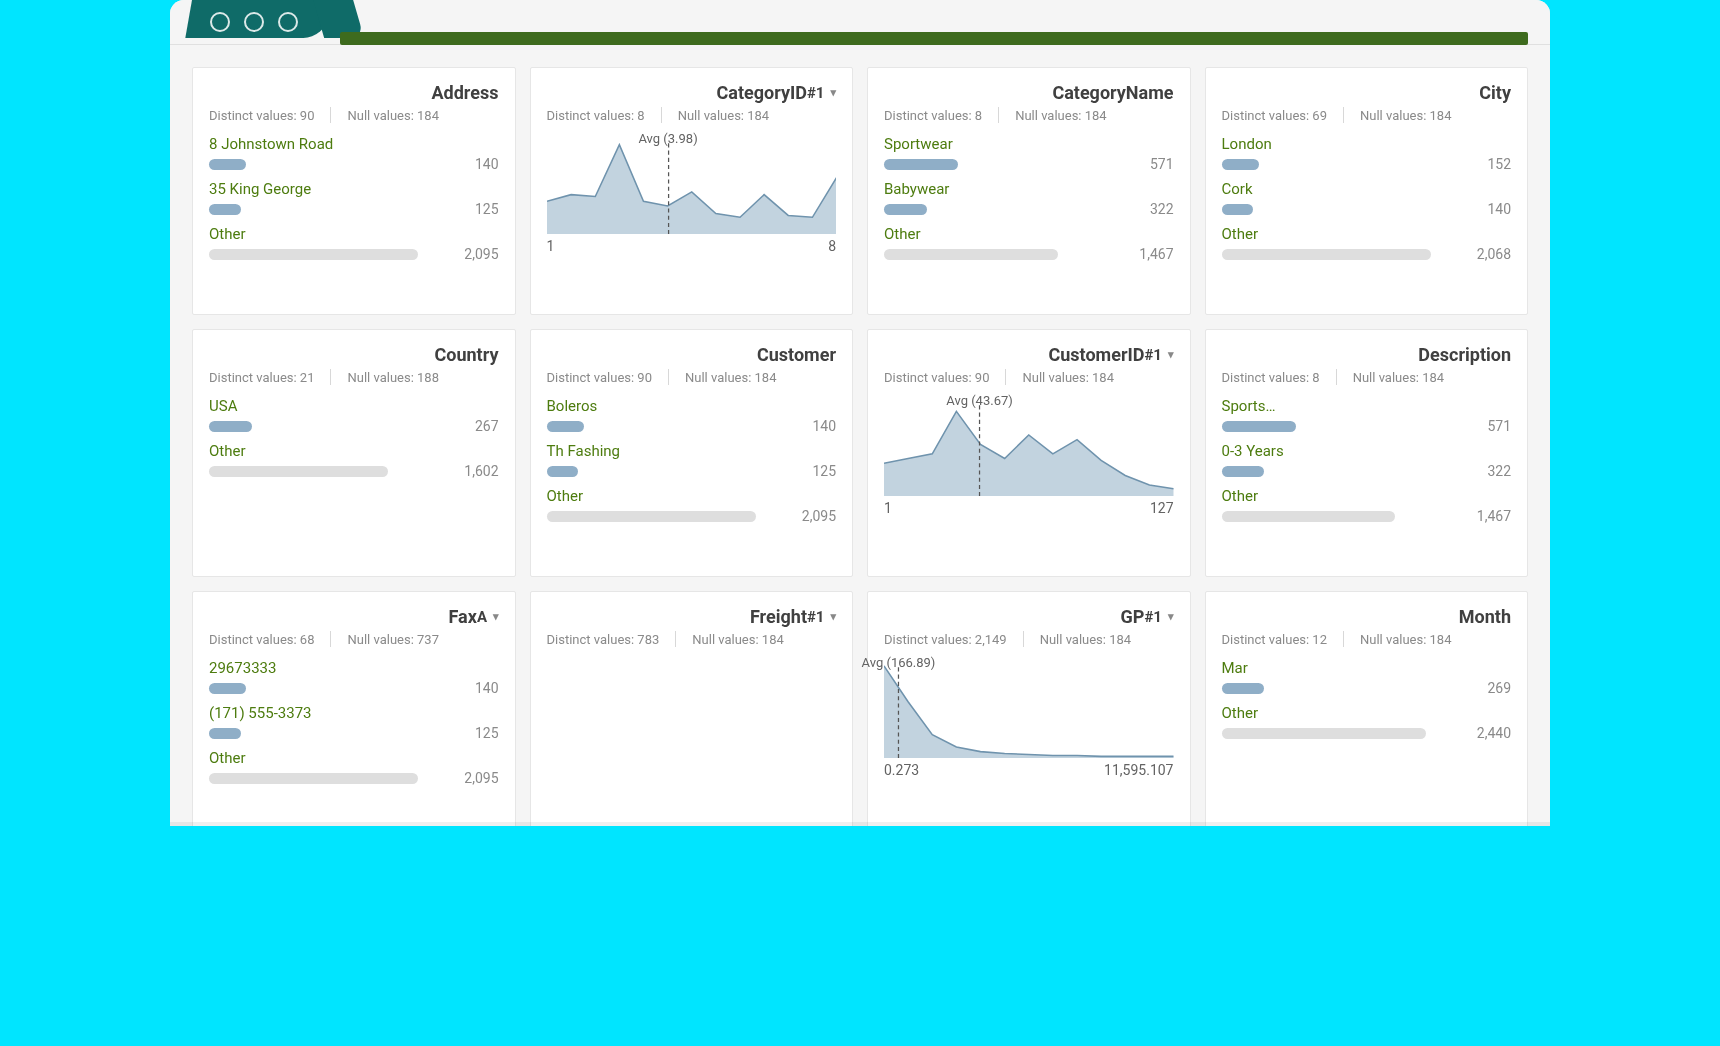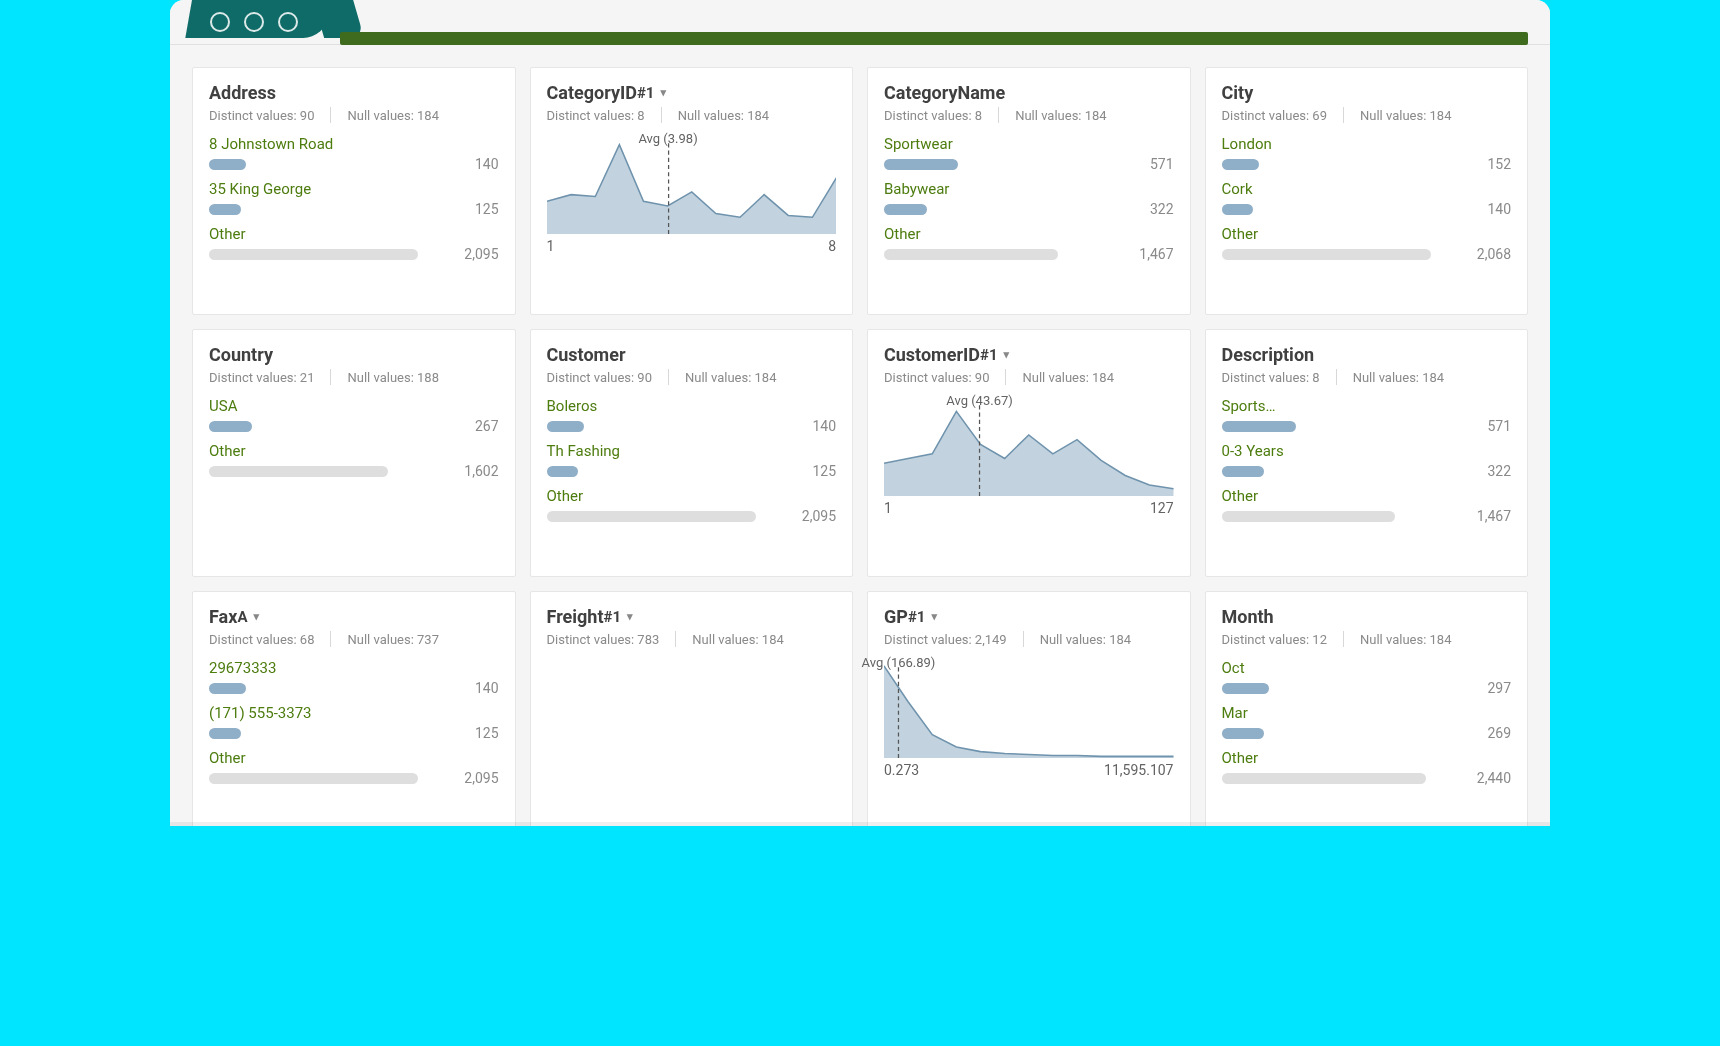--- a/index.html
+++ b/index.html
@@ -67,21 +67,21 @@
     border:1px solid var(--card-border);
     border-radius:2px;
     padding:14px 16px 12px 16px;
     display:flex;flex-direction:column;
     min-height:220px;
     position:relative;
   }
   .card-title{
     font-size:18px;font-weight:700;color:#404040;
     margin-bottom:4px;
-    display:flex;align-items:center;justify-content:flex-start;
+    display:flex;align-items:center;justify-content:flex-end;
   }
   .badge{
     font-size:15px;font-weight:700;color:#404040;display:inline-flex;align-items:center;gap:6px;
   }
   .badge .chev{font-size:11px;color:#888;}
   .meta{
     font-size:13px;color:var(--text-muted);
     display:flex;align-items:center;gap:16px;margin-bottom:12px;
   }
   .meta .sep{width:1px;height:16px;background:#D8D8D8;display:block;}
@@ -472,29 +472,20 @@
       <div class="card">
         <div class="card-title">
           <span>Month</span>
         </div>
         <div class="meta">
           <span>Distinct values: 12</span>
           <span class="sep"></span>
           <span>Null values: 184</span>
         </div>
         <div class="item">
-          <div class="item-label">Oct</div>
-          <div class="bar-row">
-            <div class="bar-wrap">
-              <div class="bar" style="width:18%"></div>
-            </div>
-            <span class="val">297</span>
-          </div>
-        </div>
-        <div class="item">
           <div class="item-label">Mar</div>
           <div class="bar-row">
             <div class="bar-wrap">
               <div class="bar" style="width:16%"></div>
             </div>
             <span class="val">269</span>
           </div>
         </div>
         <div class="item">
           <div class="item-label">Other</div>

